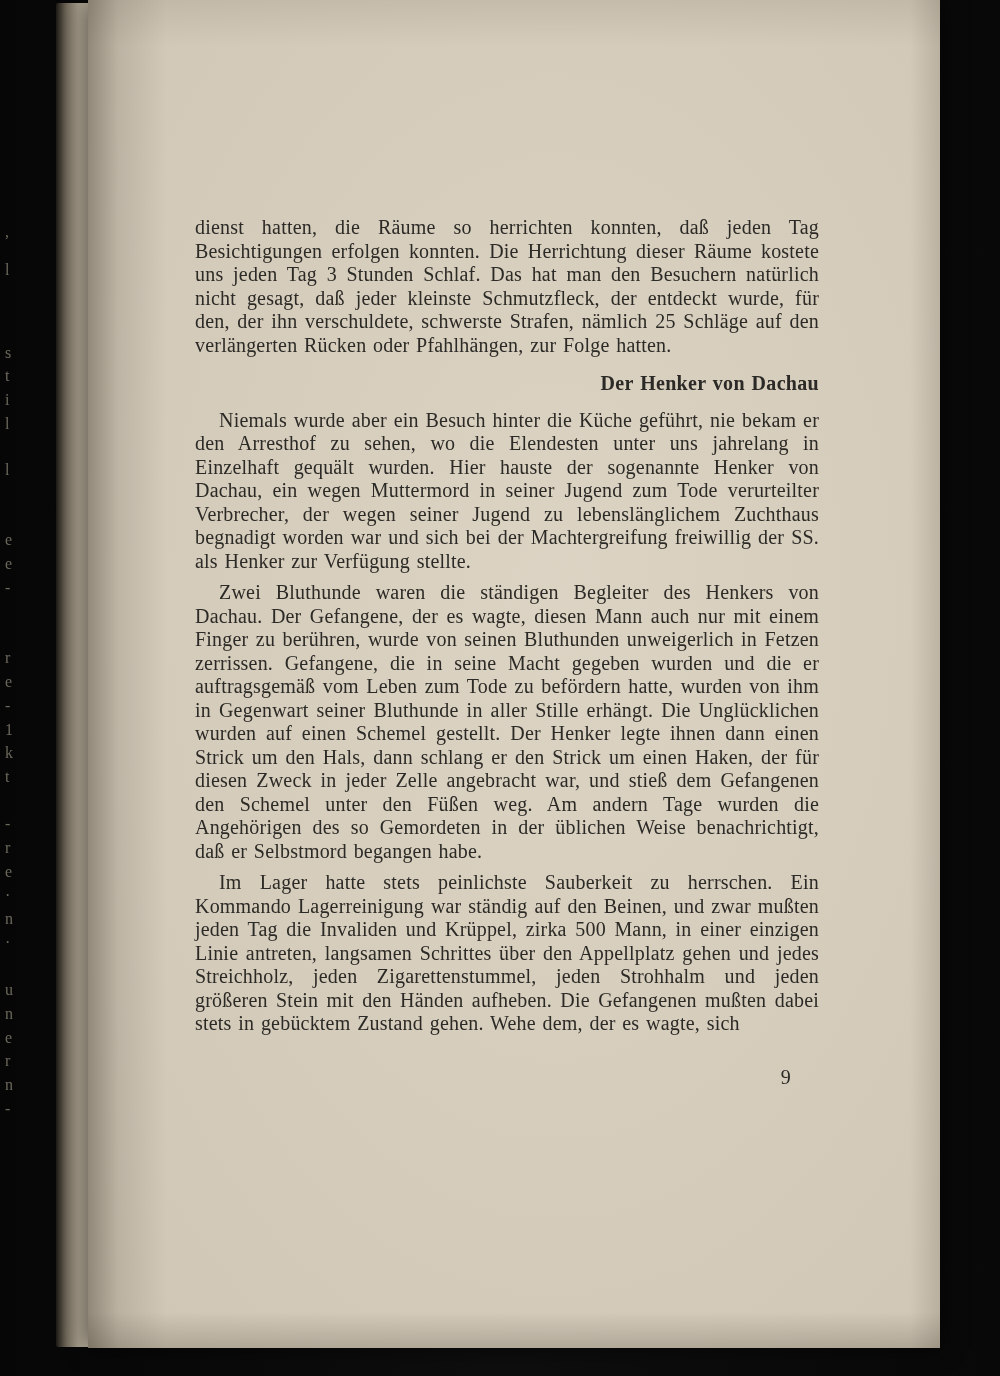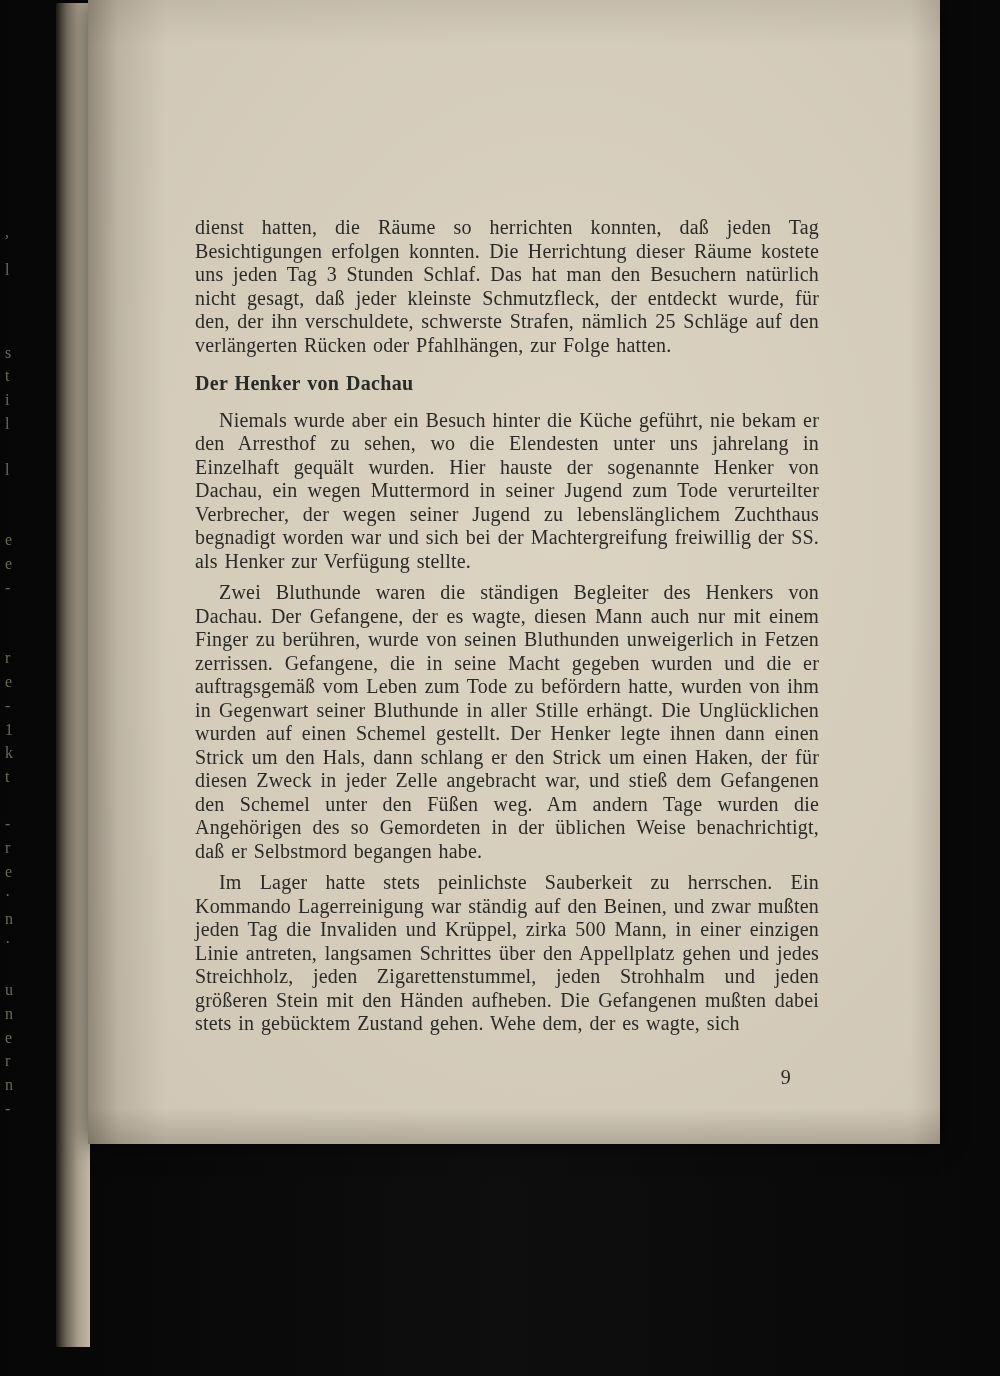--- a/index.html
+++ b/index.html
@@ -30,21 +30,21 @@
   .page-stack-edge {
     position: absolute;
     left: 56px; top: 3px;
     width: 34px; height: 1344px;
     background: linear-gradient(90deg, #1d1a15 0%, #6d6557 30%, #a89e8c 65%, #c2b8a5 100%);
     border-radius: 2px 0 0 2px;
   }
   .paper {
     position: absolute;
     left: 88px; top: 0;
-    width: 852px; height: 1144px;
+    width: 852px; height: 1348px;
     background: #d8cfbe;
     box-shadow: 0 0 22px rgba(0,0,0,0.65);
   }
   .paper-shading {
     position: absolute;
     inset: 0;
     pointer-events: none;
     background:
       linear-gradient(90deg, rgba(58,49,36,0.42) 0px, rgba(58,49,36,0.14) 30px, rgba(58,49,36,0) 78px),
       linear-gradient(270deg, rgba(58,49,36,0.16) 0px, rgba(58,49,36,0) 30px),
@@ -61,21 +61,21 @@
     line-height: 23.5px;
     letter-spacing: 0.2px;
     word-spacing: 1.5px;
     text-align: justify;
   }
   .para { margin-bottom: 8px; }
   .para.indent { text-indent: 24px; margin-top: 8px; }
   .heading {
     font-size: 20px;
     font-weight: bold;
-    text-align: left;
+    text-align: right;
     letter-spacing: 0.3px;
     margin: 15px 0 13px 0;
   }
   .page-number {
     text-align: right;
     padding-right: 28px;
     margin-top: 30px;
     font-size: 20px;
   }
 </style>

